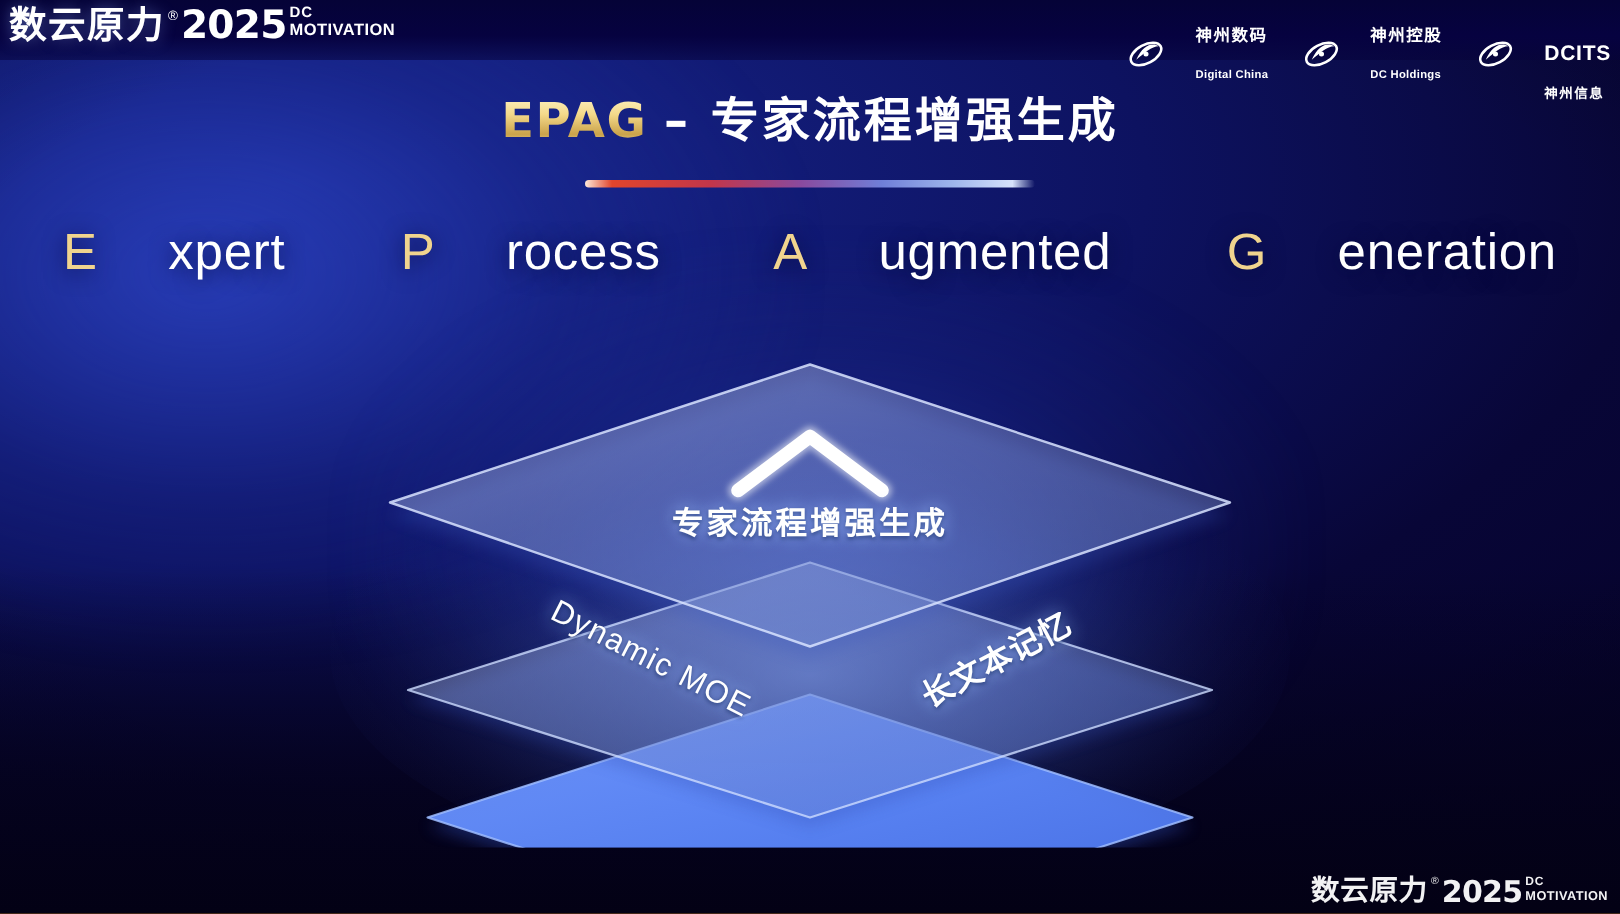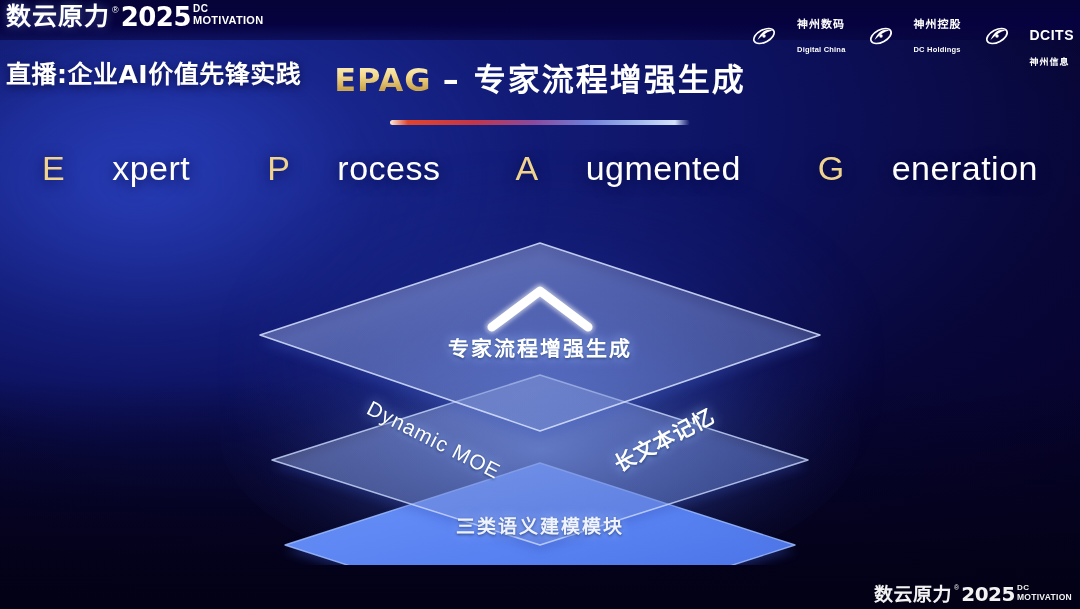--- a/index.html
+++ b/index.html
@@ -191,21 +191,20 @@
   <div class="brand-tl">
     <span class="brand-cn">数云原力</span>
     <span class="brand-reg">®</span>
     <span class="brand-year">2025</span>
     <span class="brand-dcmot">
       <span class="brand-dc">DC</span>
       <span class="brand-mot">MOTIVATION</span>
     </span>
   </div>
 
-  <div class="live-line">直播:企业AI价值先锋实践</div>
 
   <div class="logos">
 
     <div class="logo">
       <span class="logo-mark">
         <svg viewBox="0 0 40 40" width="26" height="26" aria-hidden="true">
           <ellipse cx="20" cy="20" rx="17" ry="9.5" transform="rotate(-28 20 20)" fill="none" stroke="#ffffff" stroke-width="2.6"></ellipse>
           <path d="M10 26 C17 10, 27 8, 33 12 C26 12, 18 19, 10 26 Z" fill="#ffffff"></path>
           <circle cx="20" cy="20" r="2.6" fill="#ffffff"></circle>
         </svg>
@@ -317,21 +316,20 @@
       </g>
     </svg>
   </div>
 
   <div class="lyr-label" id="label-top">专家流程增强生成</div>
 
   <div class="lyr-label" id="label-moe">Dynamic MOE</div>
 
   <div class="lyr-label" id="label-mem">长文本记忆</div>
 
-  <div class="lyr-label" id="label-bottom">三类语义建模模块</div>
 
   <div class="wm">
     <span class="brand-cn">数云原力</span>
     <span class="brand-reg">®</span>
     <span class="brand-year">2025</span>
     <span class="brand-dcmot">
       <span class="brand-dc">DC</span>
       <span class="brand-mot">MOTIVATION</span>
     </span>
   </div>

